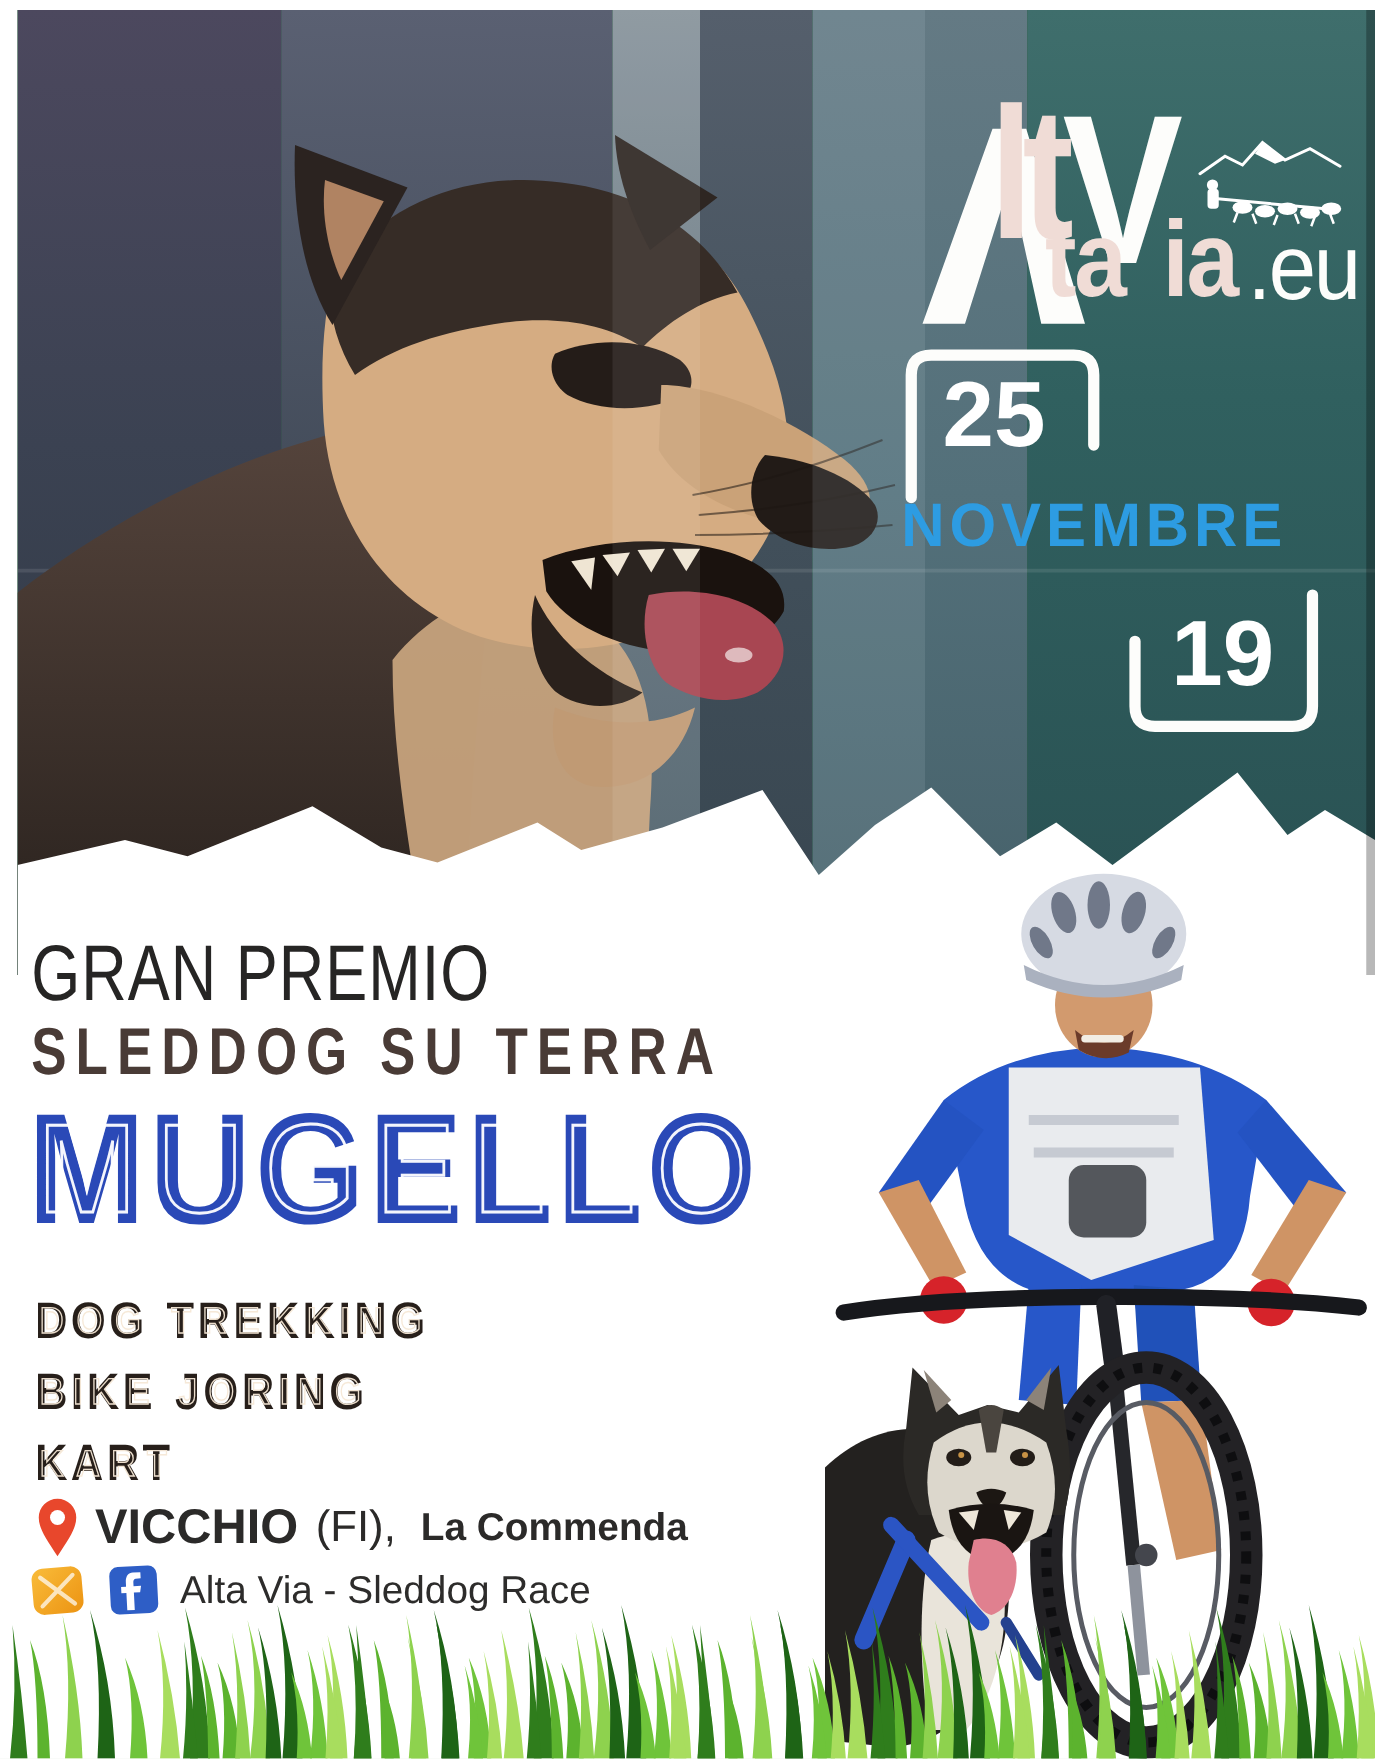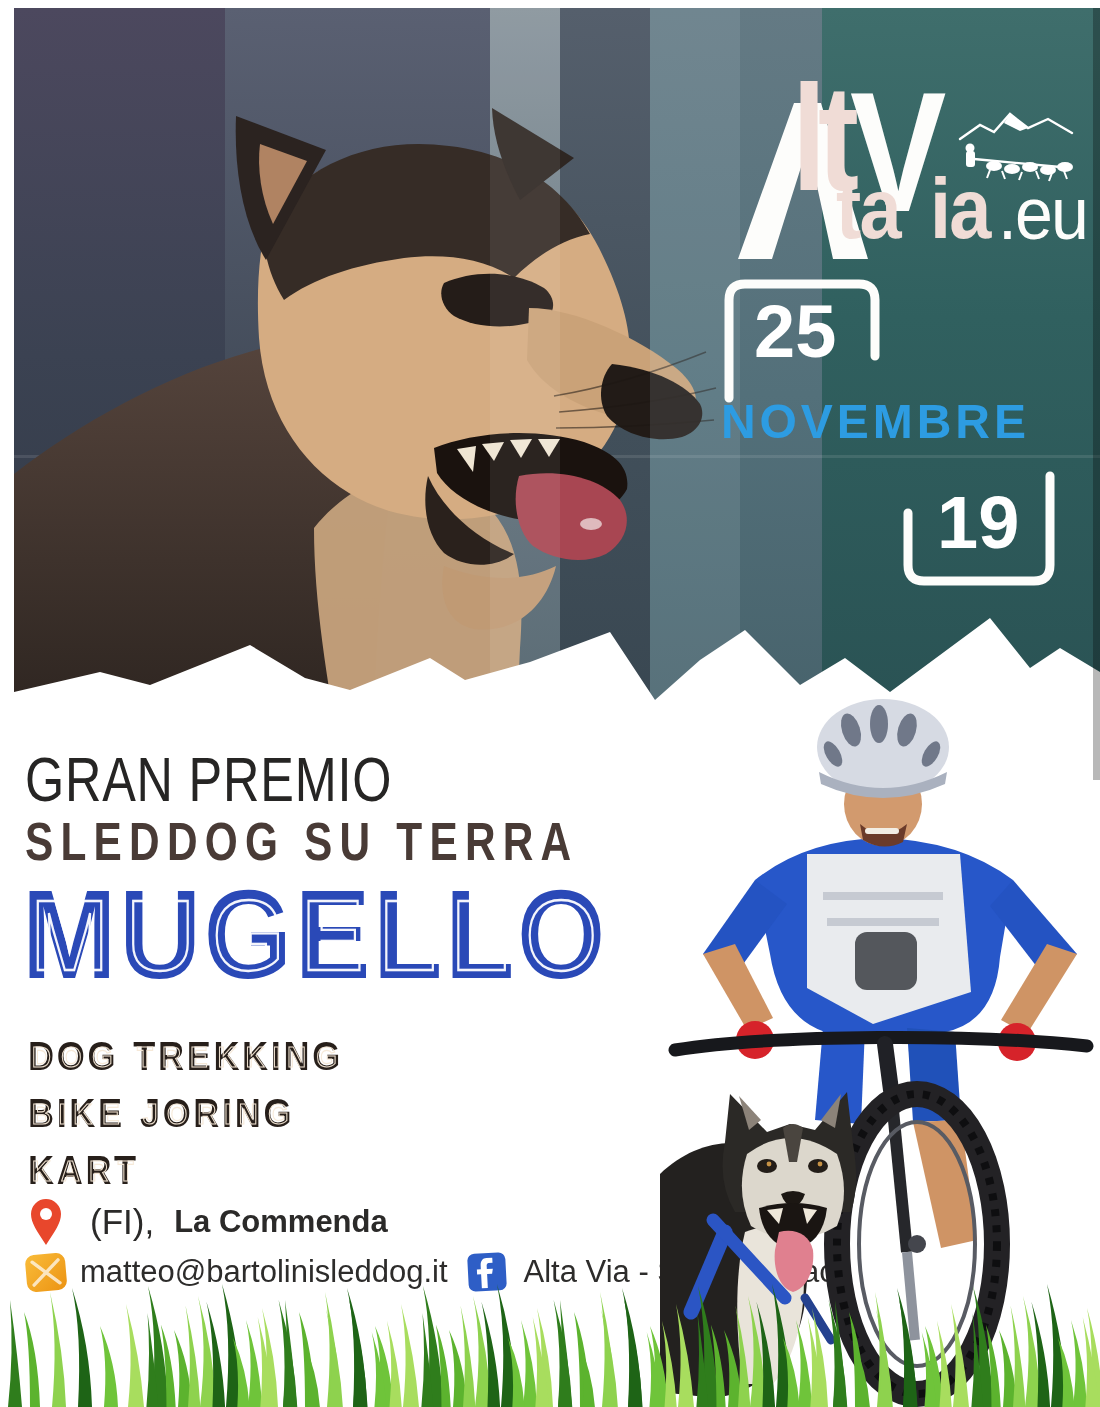--- a/index.html
+++ b/index.html
@@ -50,21 +50,21 @@
   .sp{display:inline-block;width:.42em;}
   .events{position:absolute;left:28px;top:1028px;}
   .event{font-size:41px;font-weight:bold;color:#271f1a;letter-spacing:3px;line-height:57px;
          transform:scaleX(.88);transform-origin:left top;}
   .event .ltr i{-webkit-text-stroke:1.6px rgba(245,232,214,.95);transform:scale(.72);}
 
   
   .row{position:absolute;display:flex;align-items:center;color:#2b2a29;}
   .locrow{left:28px;top:1198px;gap:12px;}
   .city{font-size:39px;font-weight:bold;letter-spacing:0;}
-  .prov{font-size:35px;font-weight:400;margin-left:14px;}
+  .prov{font-size:35px;font-weight:400;margin-left:2px;}
   .venue-pre{font-size:31px;font-weight:400;margin-left:6px;}
   .venue-name{font-size:31px;font-weight:bold;margin-left:8px;}
   .ctcrow{left:24px;top:1250px;gap:12px;}
   .email,.fbname{font-size:31px;font-weight:400;color:#2d2c2b;}
   .fbname{margin-left:4px;}
   .icon{flex:0 0 auto;}
 
   
   .bikersvg{position:absolute;left:655px;top:692px;}
   .grass{position:absolute;left:0;top:1282px;}
@@ -174,36 +174,36 @@
     <div class="event"><span class="ltr"><b>D</b><i>D</i></span><span class="ltr"><b>O</b><i>O</i></span><span class="ltr"><b>G</b><i>G</i></span><span class="sp"></span><span class="ltr"><b>T</b><i>T</i></span><span class="ltr"><b>R</b><i>R</i></span><span class="ltr"><b>E</b><i>E</i></span><span class="ltr"><b>K</b><i>K</i></span><span class="ltr"><b>K</b><i>K</i></span><span class="ltr"><b>I</b><i>I</i></span><span class="ltr"><b>N</b><i>N</i></span><span class="ltr"><b>G</b><i>G</i></span></div>
     <div class="event"><span class="ltr"><b>B</b><i>B</i></span><span class="ltr"><b>I</b><i>I</i></span><span class="ltr"><b>K</b><i>K</i></span><span class="ltr"><b>E</b><i>E</i></span><span class="sp"></span><span class="ltr"><b>J</b><i>J</i></span><span class="ltr"><b>O</b><i>O</i></span><span class="ltr"><b>R</b><i>R</i></span><span class="ltr"><b>I</b><i>I</i></span><span class="ltr"><b>N</b><i>N</i></span><span class="ltr"><b>G</b><i>G</i></span></div>
     <div class="event"><span class="ltr"><b>K</b><i>K</i></span><span class="ltr"><b>A</b><i>A</i></span><span class="ltr"><b>R</b><i>R</i></span><span class="ltr"><b>T</b><i>T</i></span></div>
   </div>
 
   <div class="row locrow">
     <svg class="icon" width="36" height="48" viewBox="0 0 36 48">
       <path fill="#e8472c" d="M18,47 C9,33 3,25 3,16 A15,15 0 1 1 33,16 C33,25 27,33 18,47 Z"></path>
       <circle cx="18" cy="16" r="6" fill="#ffffff"></circle>
     </svg>
+    <span class="city">VICCHIO</span>
     <span class="prov">(FI),</span>
     <span class="venue-name">La Commenda</span>
   </div>
 
   <div class="row ctcrow">
     <svg class="icon" width="44" height="44" viewBox="0 0 44 44" style="transform:rotate(-5deg)">
       <defs>
           <linearGradient id="mg" x1="0" y1="0" x2="1" y2="1">
         <stop offset="0" stop-color="#f9bc3a"></stop>
             <stop offset="1" stop-color="#ec9312"></stop>
           </linearGradient>
         </defs>
       <rect x="2" y="4" width="40" height="37" rx="9" fill="url(#mg)"></rect>
       <path d="M9,11 L35,34 M35,11 L9,34" stroke="rgba(255,255,255,.7)" stroke-width="3.4" stroke-linecap="round"></path>
     </svg>
-    <span class="email">matteo@bartolinisleddog.it</span>
     <svg class="icon" width="42" height="42" viewBox="0 0 42 42" style="transform:rotate(-3deg);margin-left:6px">
       <rect x="2" y="2" width="38" height="38" rx="7" fill="#2e5ec6"></rect>
       <path fill="#ffffff" d="M27,12 h-4 c-1,0 -2,1 -2,2.5 V18 h6 l-1,5 h-5 v14 h-6 V23 h-4 v-5 h4 v-3.5 C15,9.5 17.5,7 21,7 h6 Z"></path>
     </svg>
     <span class="fbname">Alta Via - Sleddog Race</span>
   </div>
 
   <svg class="bikersvg" width="445" height="715" viewBox="0 0 445 715">
 
     <g>

